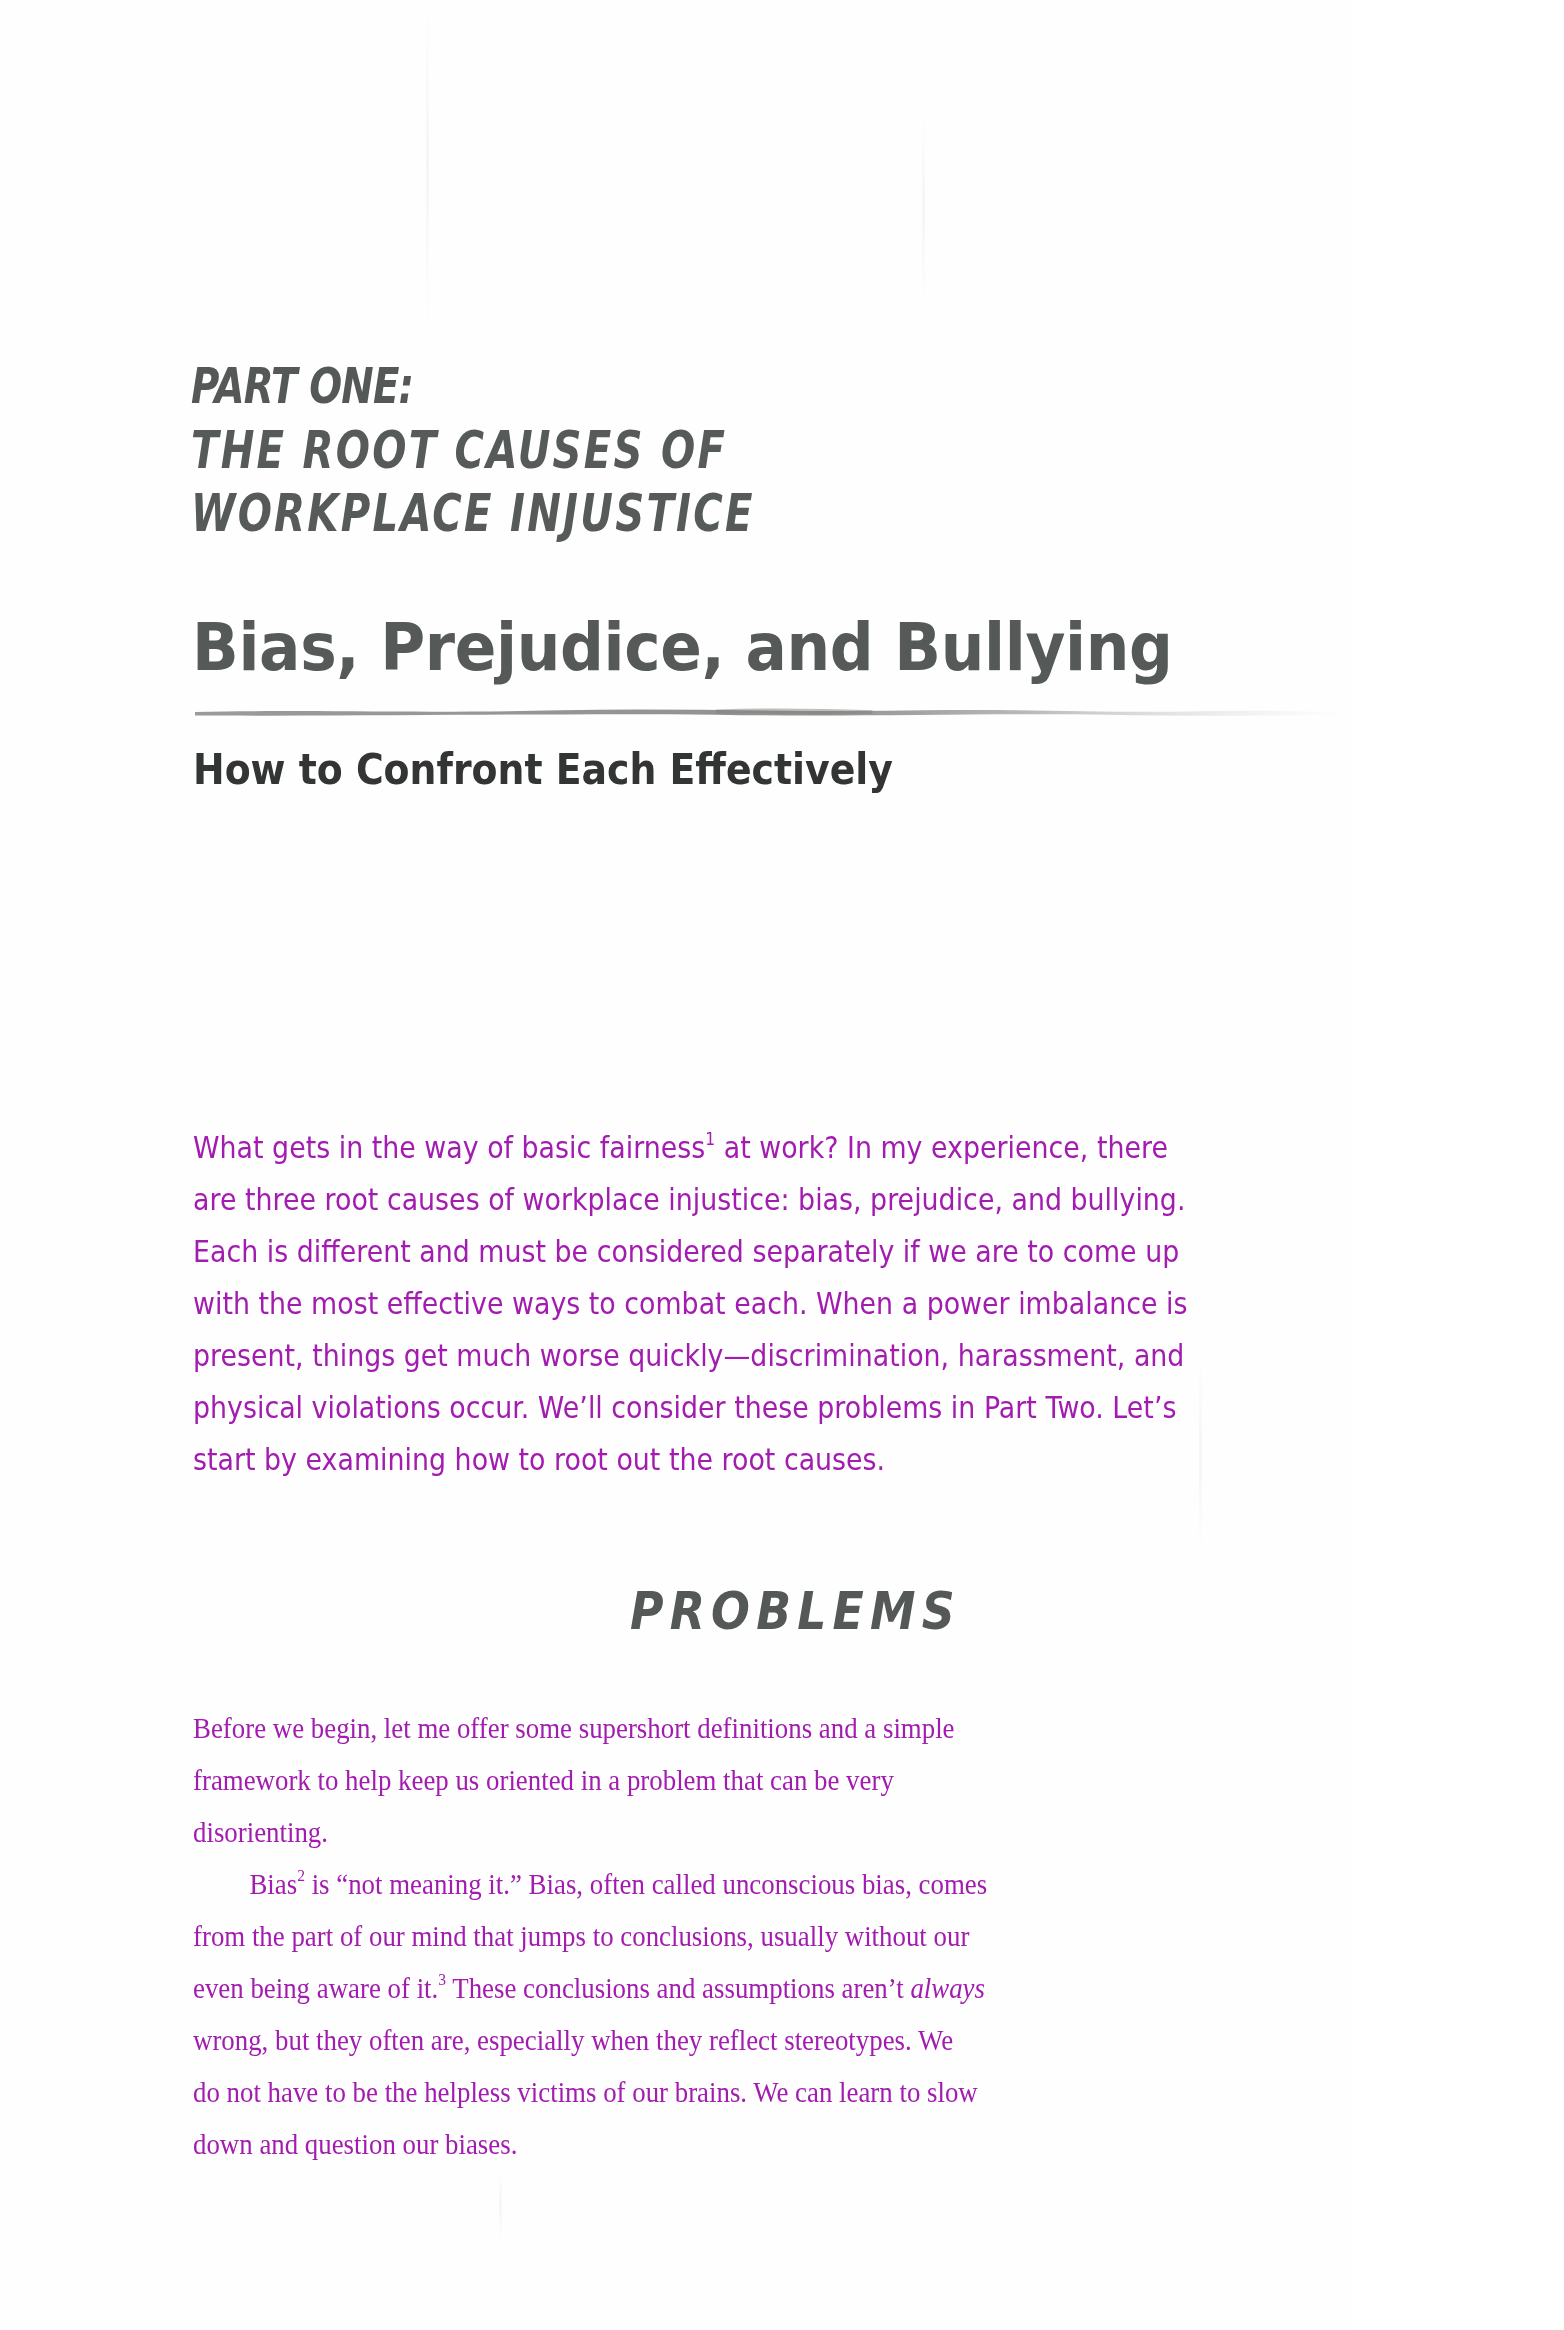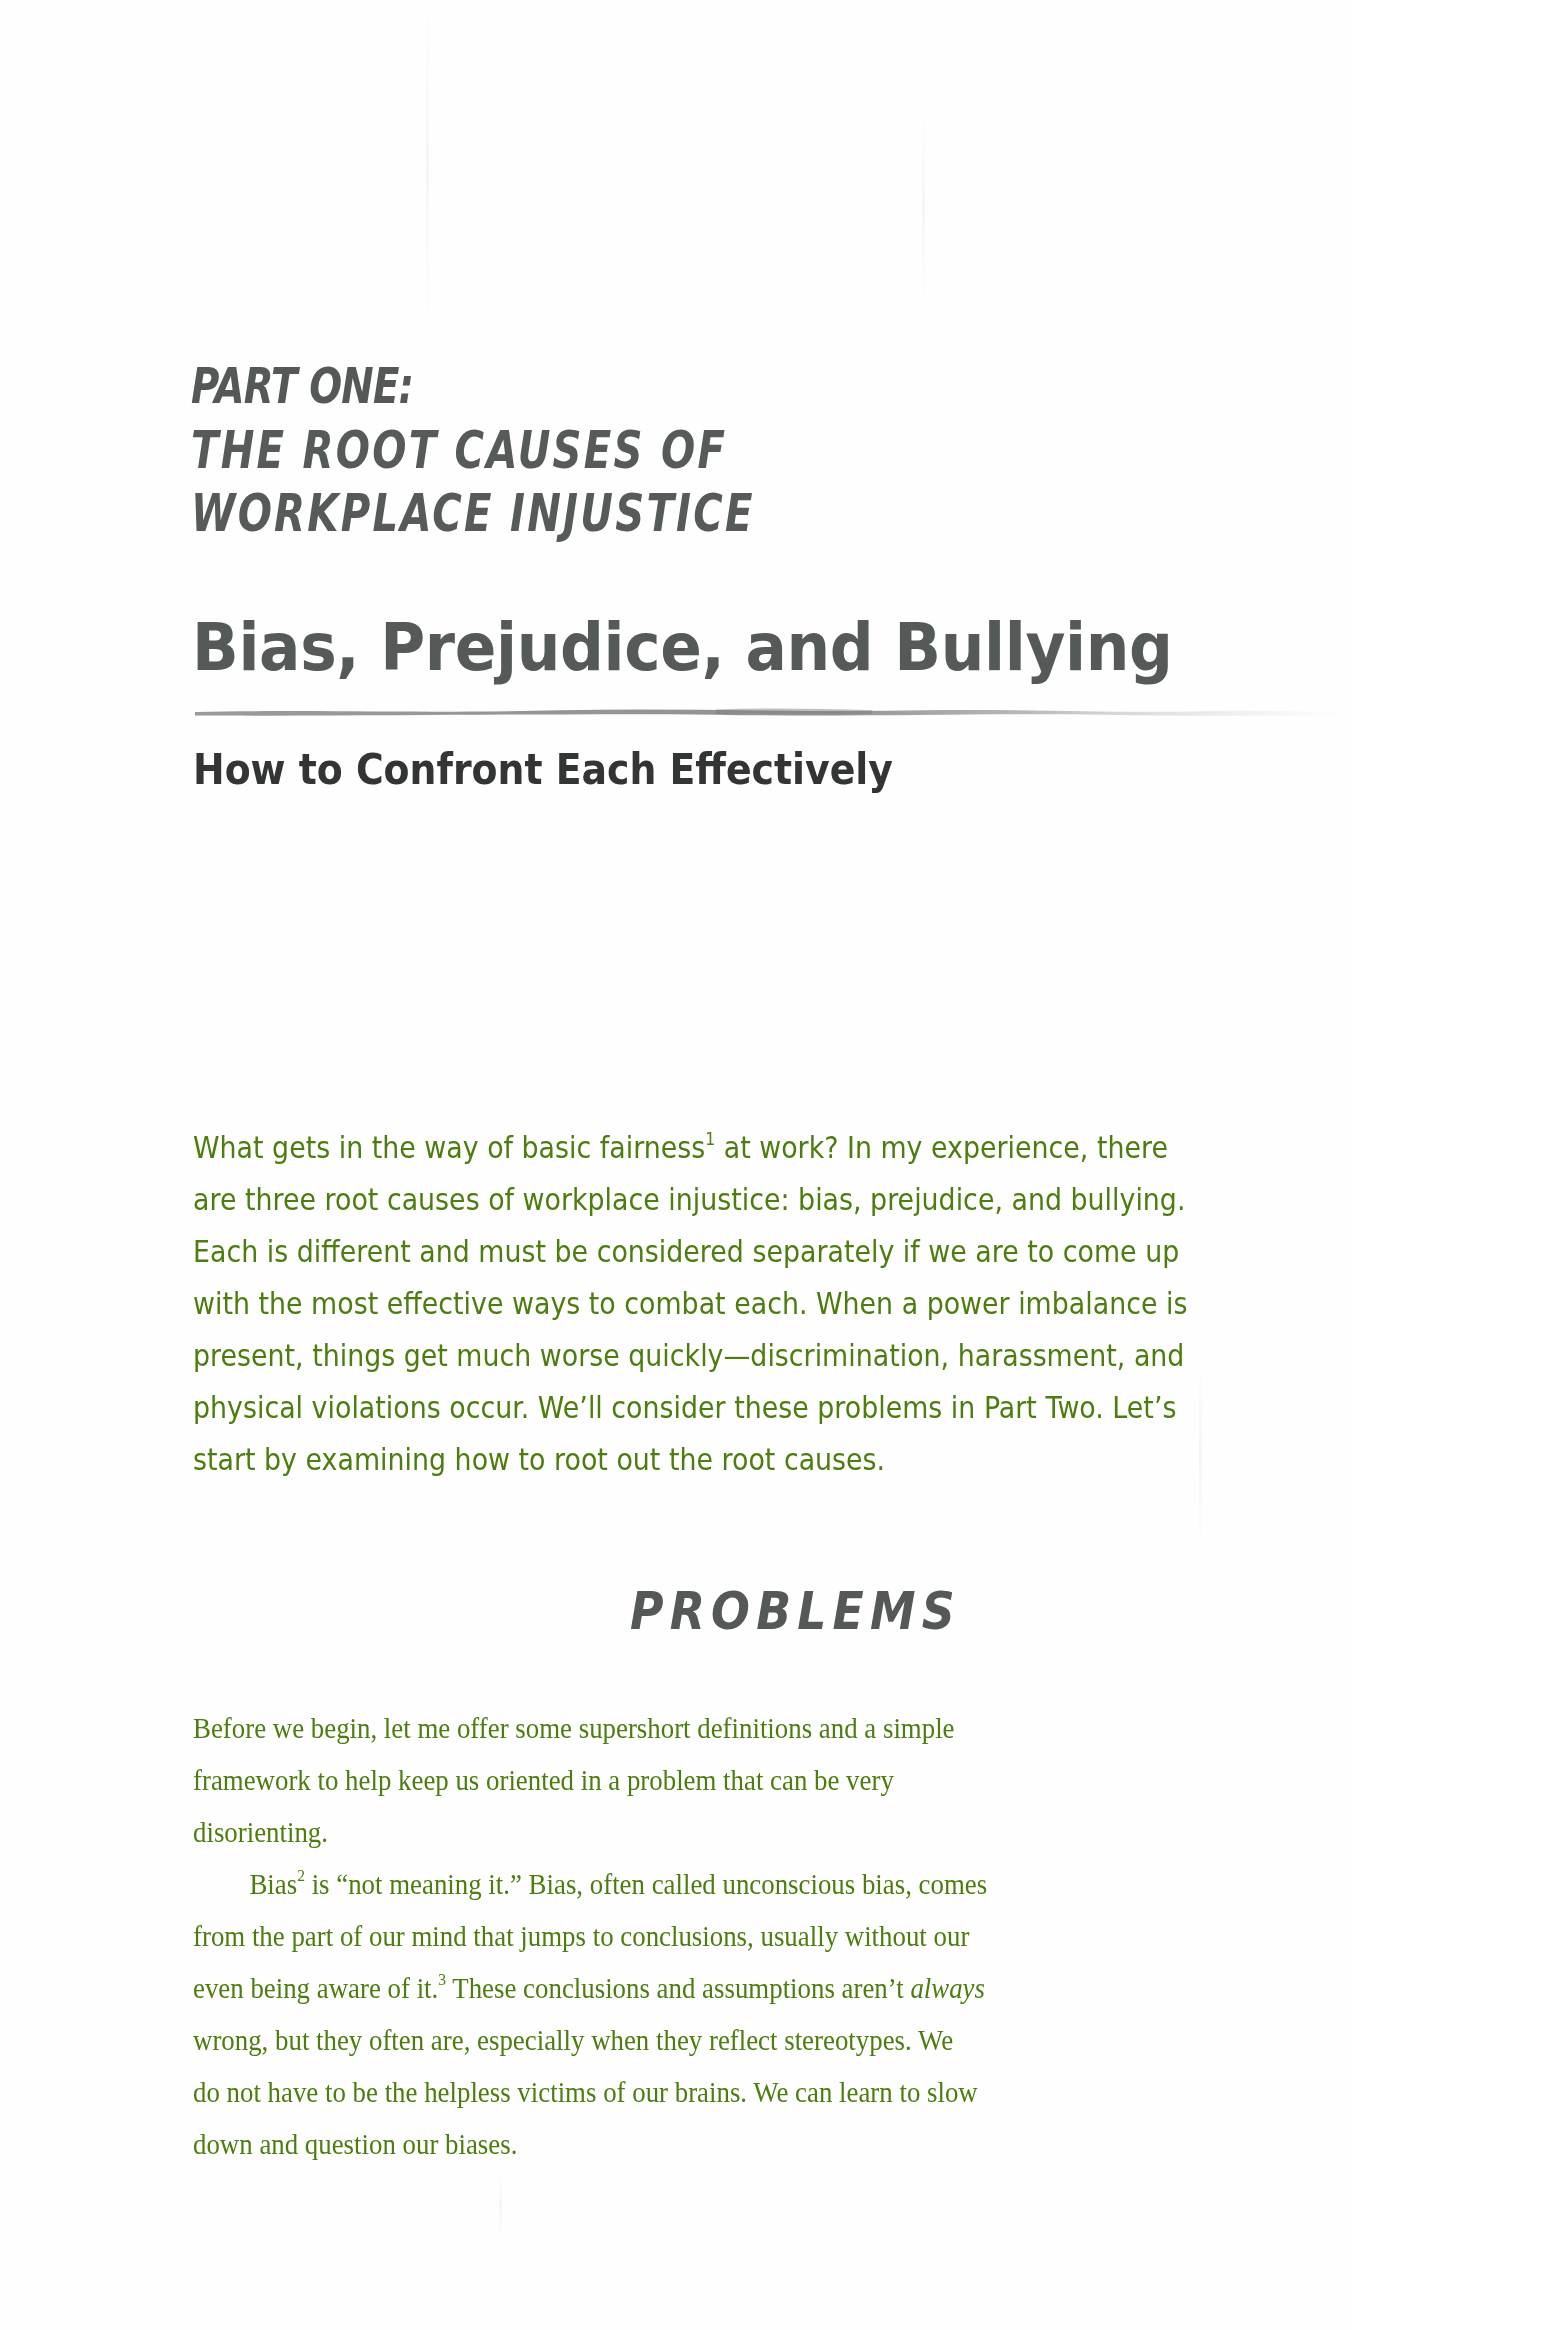--- a/index.html
+++ b/index.html
@@ -103,21 +103,21 @@
 
   
   .body-block {
     position: absolute;
     left: 193px;
     width: 1129px;
     margin: 0;
     font-family: "DejaVu Sans", "Liberation Sans", sans-serif;
     font-size: 30px;
     line-height: 52px;
-    color: #4d7c0f;
+    color: #a21caf;
     font-weight: normal;
   }
   .body-line {
     display: block;
     white-space: nowrap;
     transform: scaleX(0.895);
     transform-origin: left center;
     height: 52px;
   }
   .body-line.indent {

